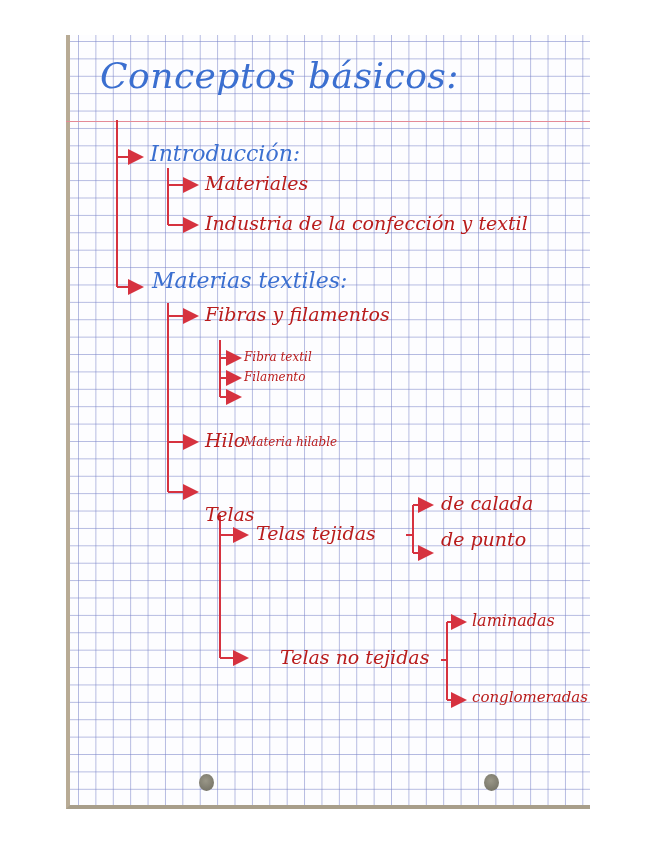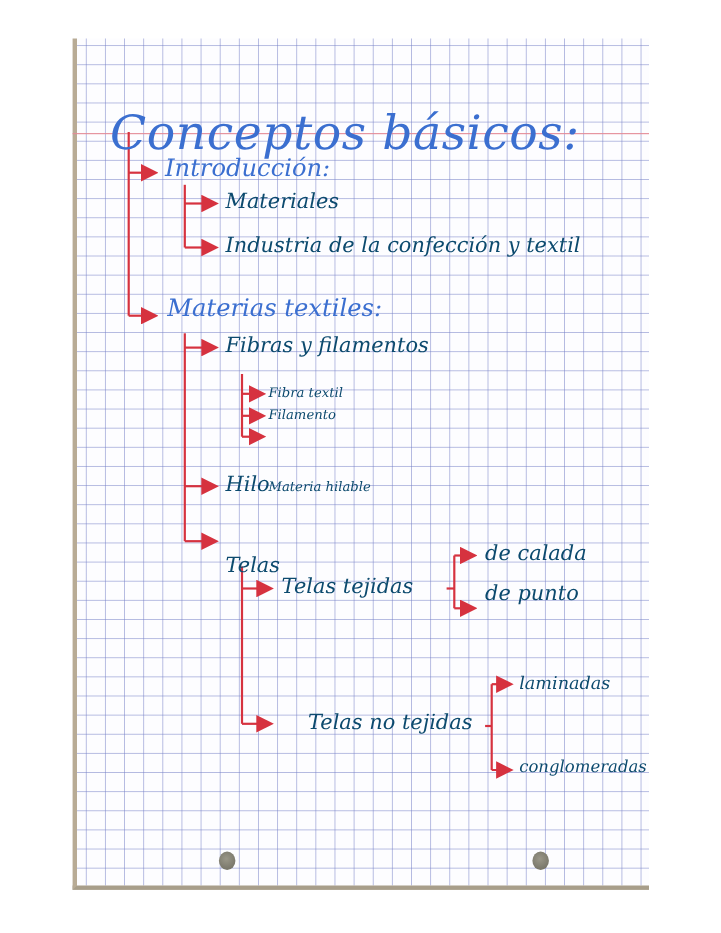--- a/index.html
+++ b/index.html
@@ -5,23 +5,23 @@
   html,body{margin:0;padding:0;background:#ffffff;}
   body{width:655px;height:848px;position:relative;overflow:hidden;font-family:"DejaVu Serif",serif;}
   .paper{position:absolute;left:66px;top:35px;width:524px;height:774px;background-color:#fdfdff;
     background-image:
       linear-gradient(to right, rgba(120,130,200,0.55) 1px, transparent 1px),
       linear-gradient(to bottom, rgba(120,130,200,0.55) 1px, transparent 1px);
     background-size:17.4px 17.4px;background-position:8px 6px;
     border-left:4px solid #b8ab95;border-bottom:4px solid #a89e8a;box-sizing:border-box;}
   .margin-line{position:absolute;left:66px;width:524px;top:121px;height:1px;background:#e48a96;}
   .hole{position:absolute;width:15px;height:17px;border-radius:50%;background:radial-gradient(circle at 45% 40%,#9a9788,#6c6a5e);}
-  .txt{position:absolute;white-space:nowrap;font-family:"DejaVu Serif",serif;font-style:italic;color:#0c4a6e;}
+  .txt{position:absolute;white-space:nowrap;font-family:"DejaVu Serif",serif;font-style:italic;color:#b91c1c;}
   .blue{color:#3b6fd0;}
-  .title{font-size:43px;letter-spacing:0.5px;margin-top:41px;}
+  .title{font-size:36px;letter-spacing:0.5px;}
   .h{font-size:22px;}
   .item{font-size:19px;}
   .small{font-size:12px;text-align:center;}
   svg.lines{position:absolute;left:0;top:0;}
 </style>
 </head>
 <body>
 
 <div class="paper"></div>
 <div class="margin-line"></div>

